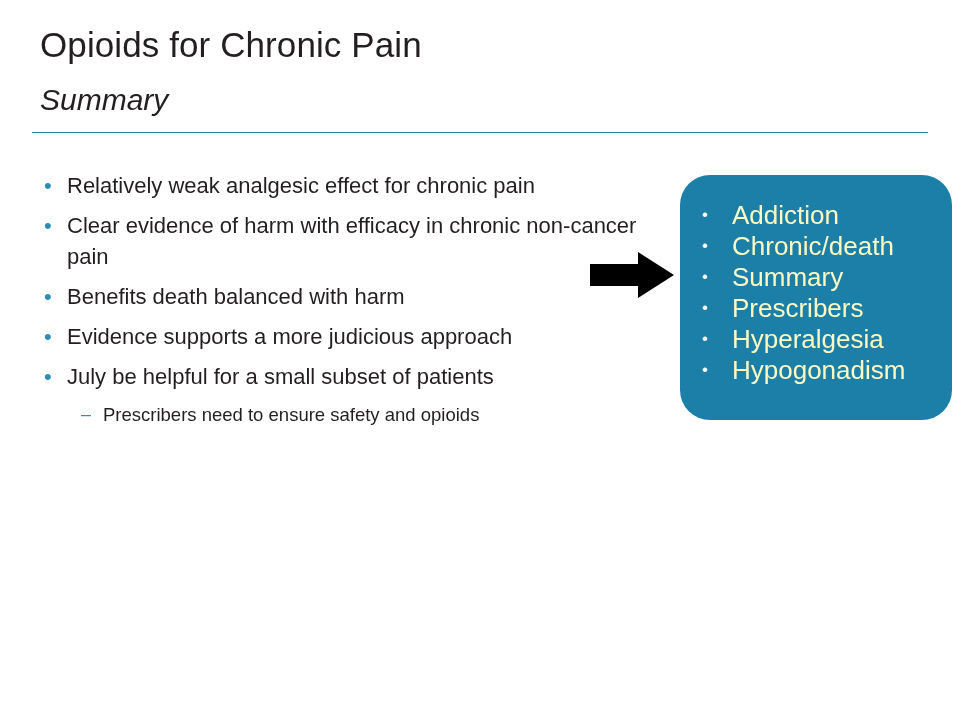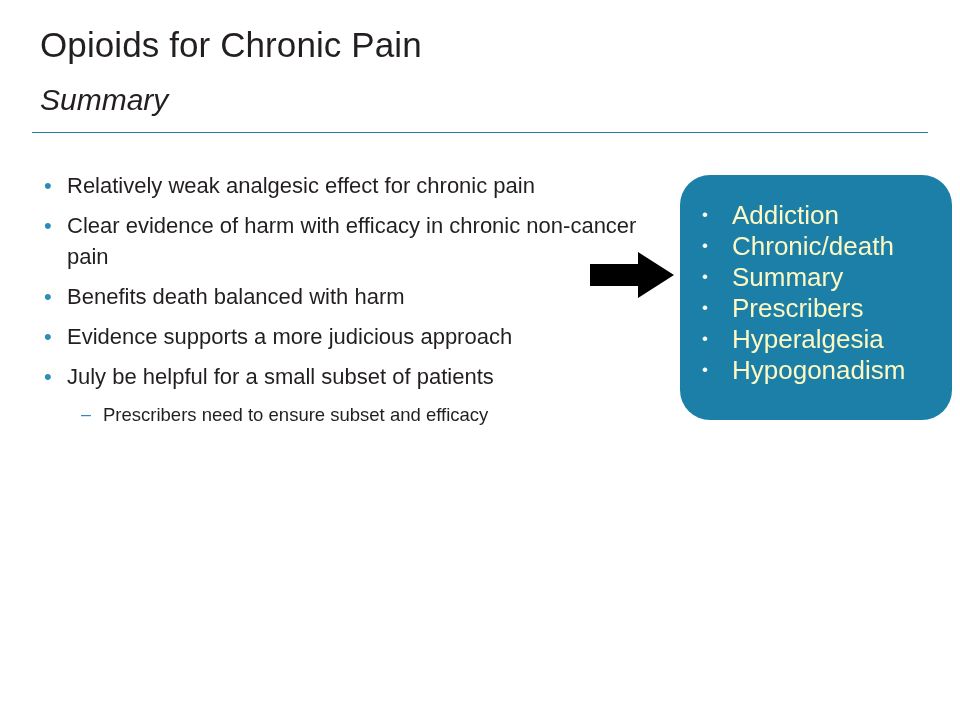--- a/index.html
+++ b/index.html
@@ -171,21 +171,21 @@
       <span class="btext">Evidence supports a more judicious approach</span>
     </div>
 
     <div class="bullet">
       <span class="dot">•</span>
       <span class="btext">July be helpful for a small subset of patients</span>
     </div>
 
     <div class="subbullet">
       <span class="dash">–</span>
-      <span class="stext">Prescribers need to ensure subset and efficacy</span>
+      <span class="stext">Prescribers need to ensure safety and opioids</span>
     </div>
 
   </div>
 
   <div class="arrow">
     <svg width="84" height="46" viewBox="0 0 84 46" xmlns="http://www.w3.org/2000/svg">
       <polygon points="0,12 48,12 48,0 84,23 48,46 48,34 0,34" fill="#000000"></polygon>
     </svg>
   </div>
 

